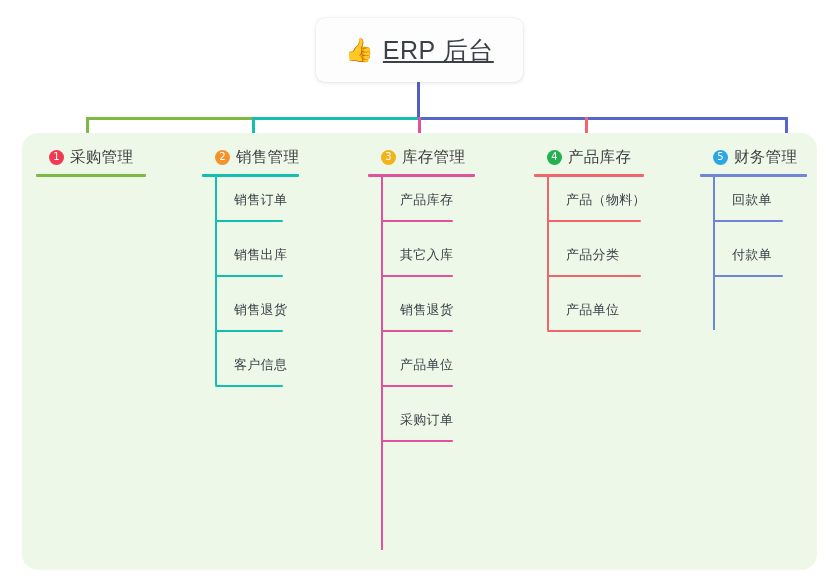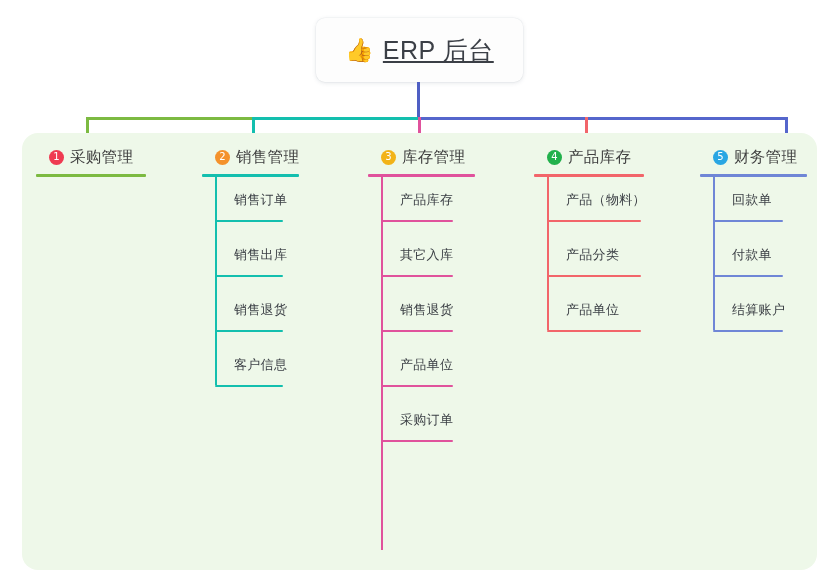--- a/index.html
+++ b/index.html
@@ -171,21 +171,17 @@
         <div class="items">
           <div class="spine" style="background: rgb(111, 134, 214); height: 153px;"></div>
           <div class="item">
             <span class="item-label">回款单</span>
             <div class="item-rule" style="background: rgb(111, 134, 214); width: 70px;"></div>
           </div>
           <div class="item">
             <span class="item-label">付款单</span>
             <div class="item-rule" style="background: rgb(111, 134, 214); width: 70px;"></div>
           </div>
-          <div class="item">
-            <span class="item-label">结算账户</span>
-            <div class="item-rule" style="background: rgb(111, 134, 214); width: 70px;"></div>
-          </div>
         </div>
       </div>
     </div>
 
 </div>
 
 </body></html>

